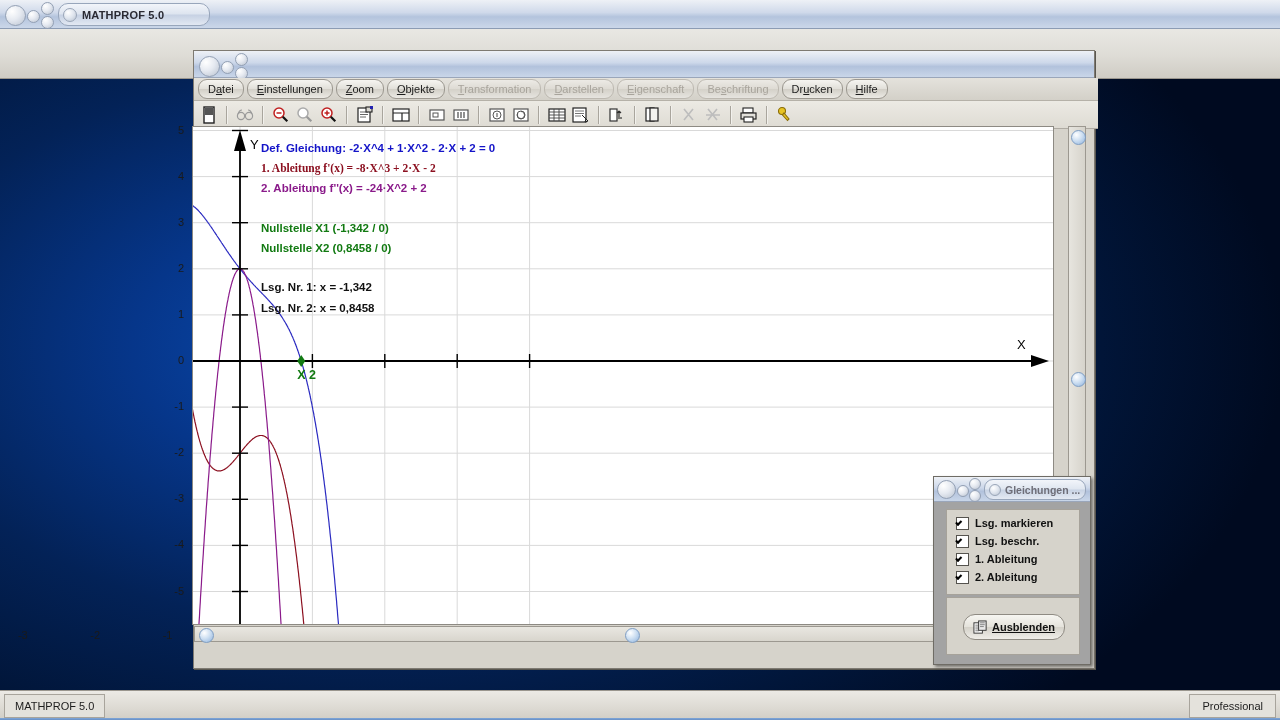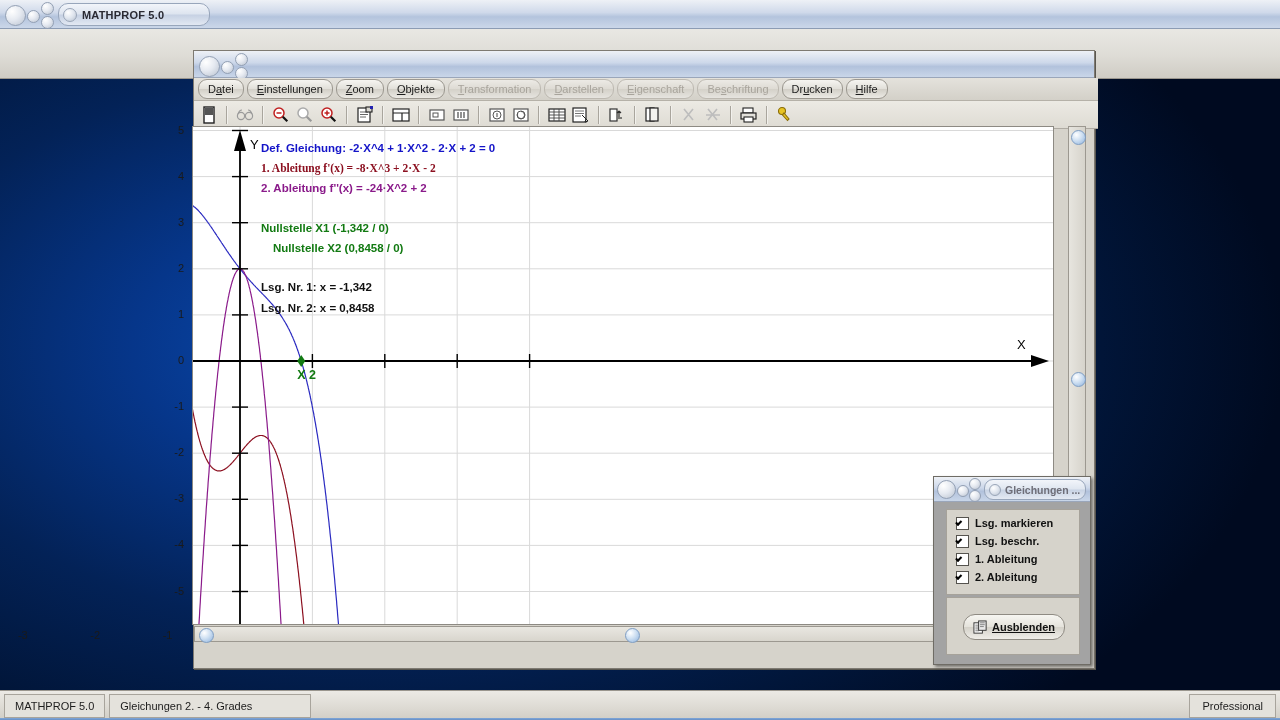--- a/index.html
+++ b/index.html
@@ -517,21 +517,21 @@
       <div class="xlab" style="left: 299.4px; top: 629px;">1</div>
       <div class="xlab" style="left: 371.8px; top: 629px;">2</div>
       <div class="xlab" style="left: 444.2px; top: 629px;">3</div>
     </div>
 
   <div id="annotations">
       <div class="eqtext" style="left: 261px; top: 142px; color: rgb(20, 20, 200);">Def. Gleichung: -2·X^4 + 1·X^2 - 2·X + 2 = 0</div>
       <div class="eqtext" style="left: 261px; top: 162px; color: rgb(140, 16, 32); font-family: Liberation Serif, serif;">1. Ableitung f'(x) = -8·X^3 + 2·X - 2</div>
       <div class="eqtext" style="left: 261px; top: 182px; color: rgb(138, 26, 138);">2. Ableitung f''(x) = -24·X^2 + 2</div>
       <div class="eqtext" style="left: 261px; top: 222px; color: rgb(18, 122, 18);">Nullstelle X1 (-1,342 / 0)</div>
-      <div class="eqtext" style="left: 273px; top: 242px; color: rgb(18, 122, 18);">Nullstelle X2 (0,8458 / 0)</div>
+      <div class="eqtext" style="left: 261px; top: 242px; color: rgb(18, 122, 18);">Nullstelle X2 (0,8458 / 0)</div>
       <div class="eqtext" style="left: 261px; top: 281px; color: rgb(17, 17, 17);">Lsg. Nr. 1: x = -1,342</div>
       <div class="eqtext" style="left: 261px; top: 302px; color: rgb(17, 17, 17);">Lsg. Nr. 2: x = 0,8458</div>
     </div>
 
   <div class="vscroll">
     <div class="vthumb" style="top:3px;"></div>
     <div class="vthumb" style="top:245px;"></div>
   </div>
   <div class="hscroll">
     <div class="hthumb" style="left:4px;"></div>
@@ -581,18 +581,17 @@
             <path d="M7.5 3h5M7.5 5h5M7.5 7h4" stroke="#666" stroke-width="0.8"></path>
           </svg>
           <span class="dlgbtn-label">Ausblenden</span>
         </div>
       </div>
     </div>
   </div>
 
   <div class="taskbar">
     <div class="taskbtn">MATHPROF 5.0</div>
-    <div class="taskbtn wide">Gleichungen 2. - 4. Grades</div>
     <div class="tray">Professional</div>
     <div class="taskbar-bottomline"></div>
   </div>
 
 </div>
 
 </body></html>

